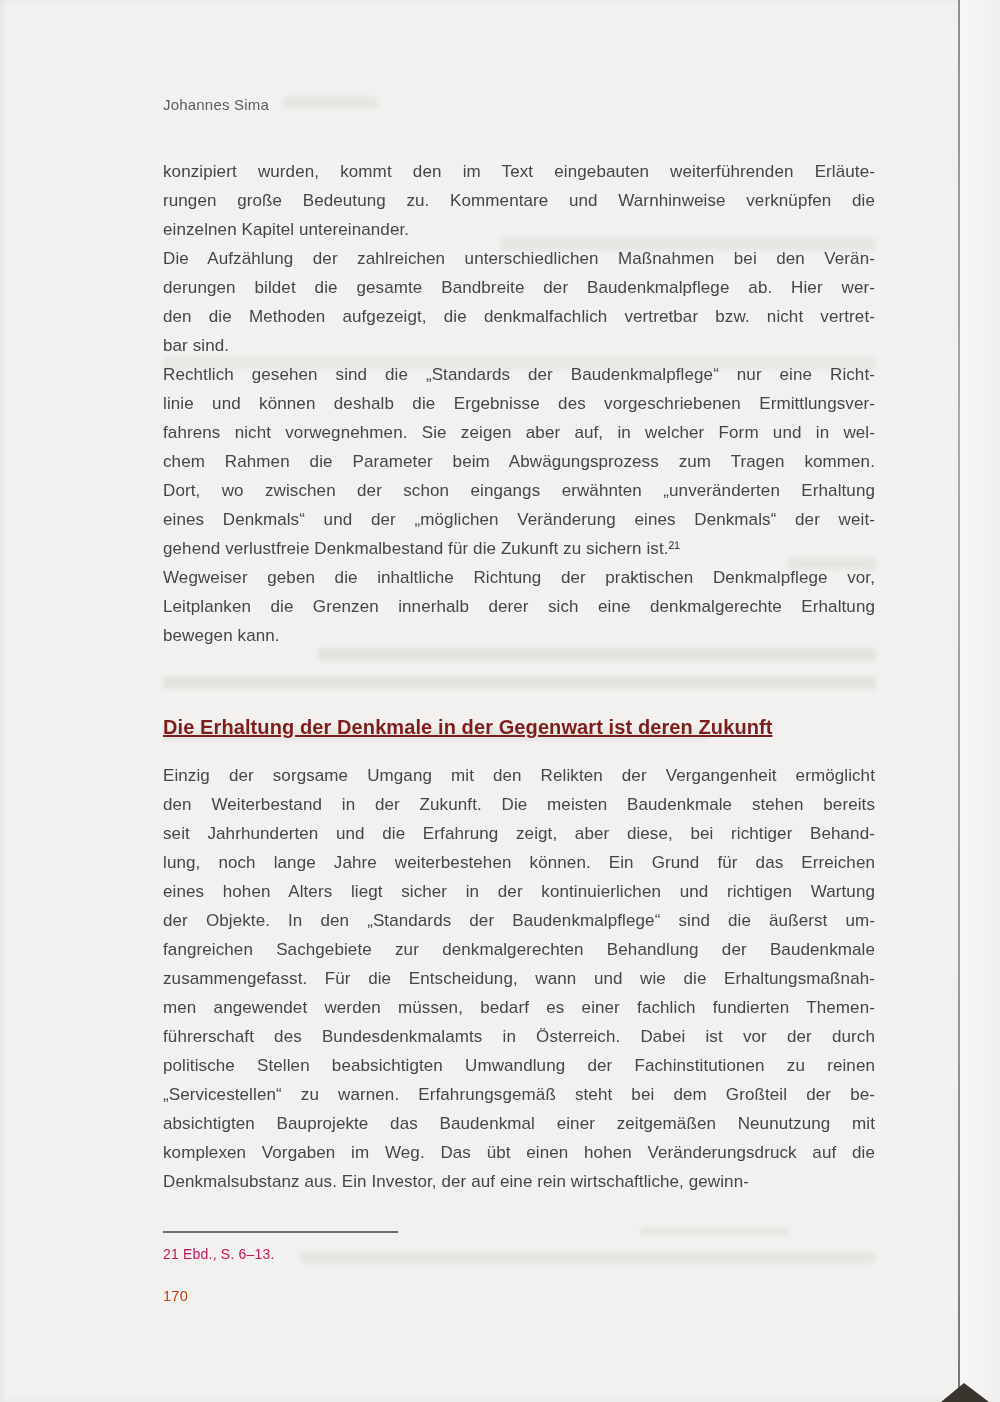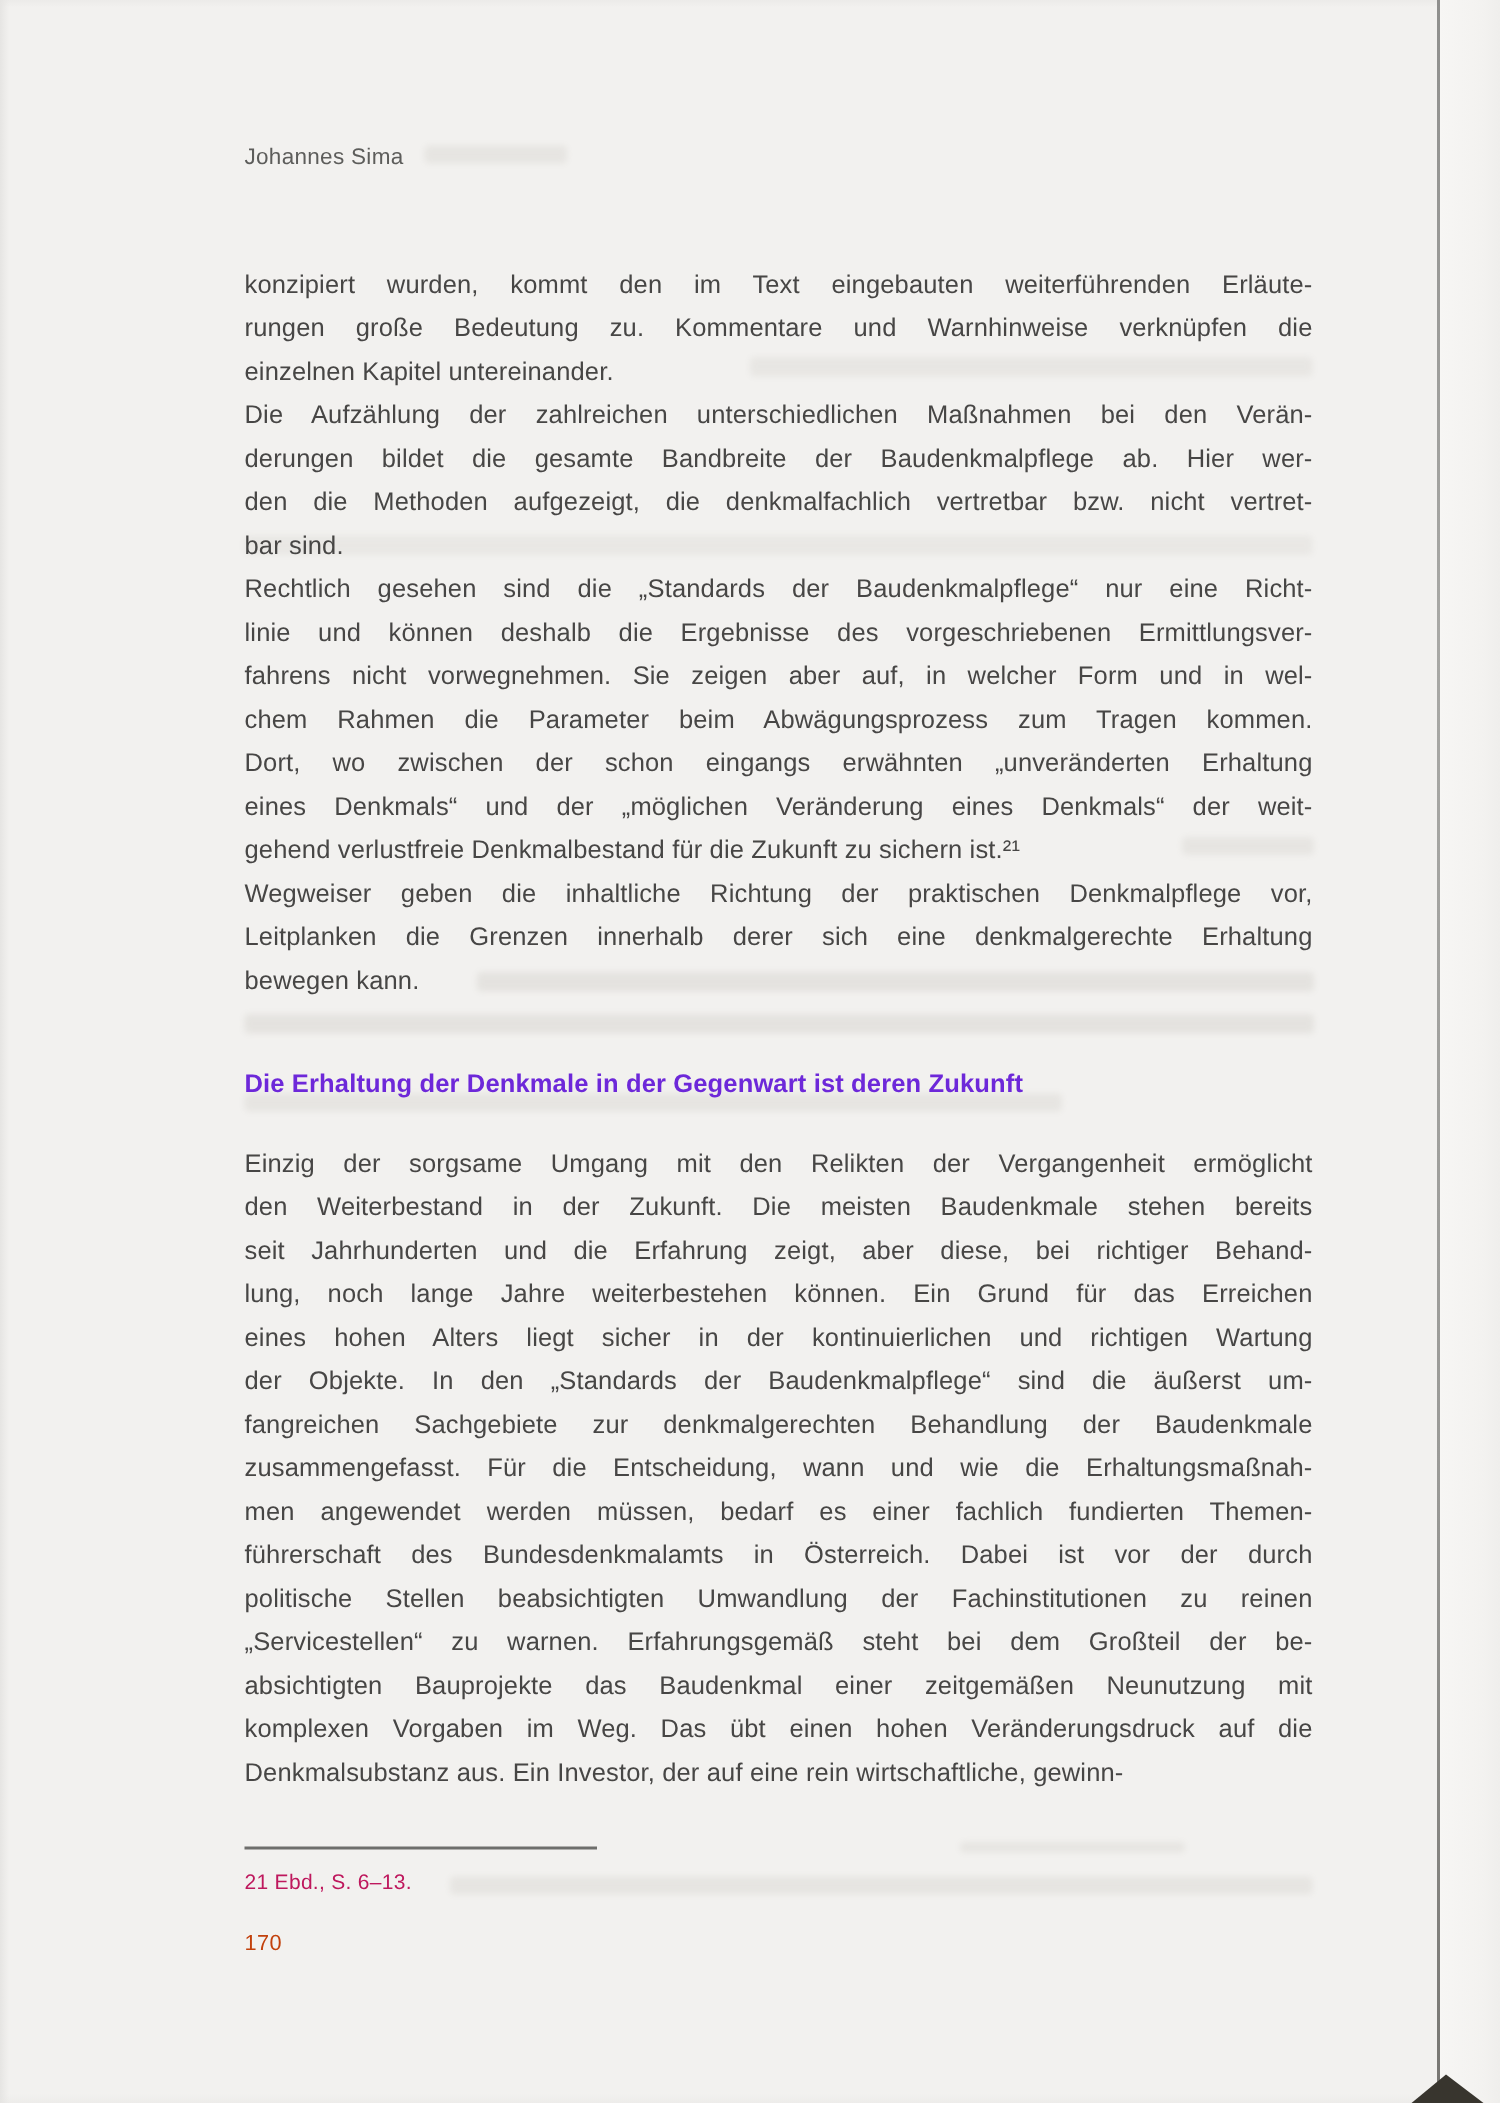--- a/index.html
+++ b/index.html
@@ -42,27 +42,27 @@
   }
   .author-header {
     position: absolute; left: 163px; top: 96px;
     font-size: 15px; color: #5d5d5b; letter-spacing: 0.2px;
   }
   .text-block {
     position: absolute; left: 163px; width: 712px;
     font-size: 17px; line-height: 29px; color: #474645;
     letter-spacing: 0.1px;
   }
-  #block1 { top: 175px; }
+  #block1 { top: 157px; }
   #block2 { top: 761px; }
   .line  { text-align: justify; text-align-last: justify; white-space: normal; }
   .line.last { text-align-last: left; }
   .section-heading {
     position: absolute; left: 163px; top: 699px; width: 712px;
-    font-size: 17px; font-weight: bold; color: #6d28d9; letter-spacing: 0.1px;
+    font-size: 20px; font-weight: bold; color: #7f1d1d; letter-spacing: 0.1px; text-decoration: underline;
   }
   .footnote-rule {
     position: absolute; left: 163px; top: 1231px;
     width: 235px; height: 2px; background: #6e6e6c;
   }
   .footnote {
     position: absolute; left: 163px; top: 1246px;
     font-size: 14px; color: #be185d; letter-spacing: 0.2px;
   }
   .page-number {

